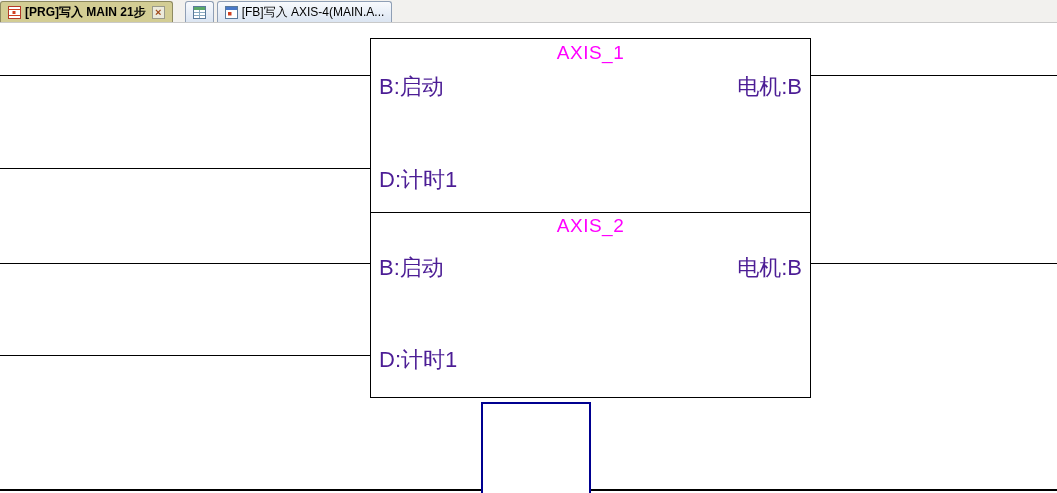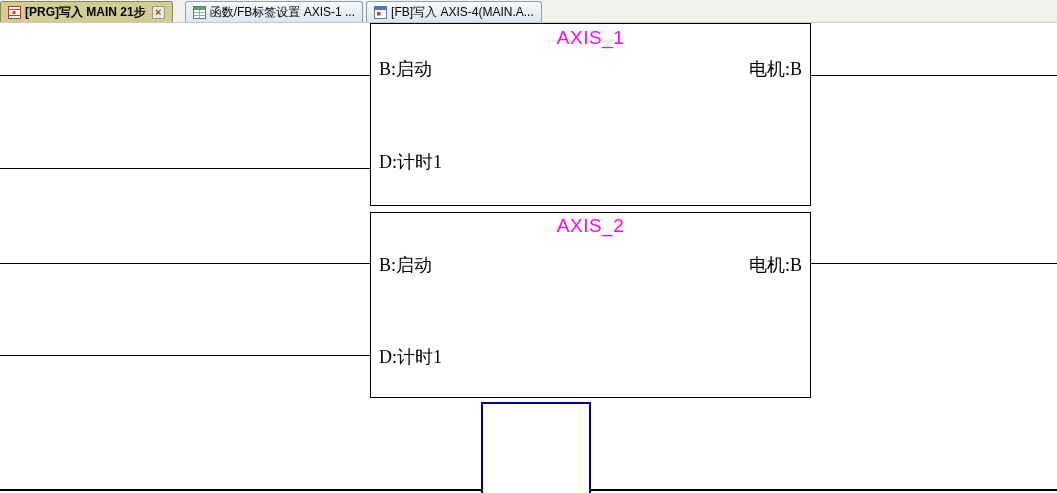--- a/index.html
+++ b/index.html
@@ -16,21 +16,21 @@
 
   .fb-block{
     position:absolute;left:370px;width:441px;
     border:1px solid #000;background:#fff;box-sizing:border-box;
   }
   .fb-title{
     position:absolute;left:0;width:100%;text-align:center;
     color:#ff00ff;font-size:19px;letter-spacing:.5px;white-space:nowrap;
   }
   .fb-label{
-    position:absolute;font-size:18px;color:#000000;white-space:nowrap;font-family:Liberation Serif, serif;
+    position:absolute;font-size:22px;color:#4c1d95;white-space:nowrap;
   }
 
   .cursor-box{
     position:absolute;left:481px;top:402px;width:110px;height:91px;
     border:2px solid #000090;border-bottom:none;box-sizing:border-box;
     background:transparent;
   }
 
   
   .tab-bar{
@@ -63,21 +63,21 @@
 
   <div class="hline" style="top:75px;left:0;width:370px"></div>
   <div class="hline" style="top:168px;left:0;width:370px"></div>
   <div class="hline" style="top:75px;left:811px;width:246px"></div>
   <div class="hline" style="top:263px;left:0;width:370px"></div>
   <div class="hline" style="top:355px;left:0;width:370px"></div>
   <div class="hline" style="top:263px;left:811px;width:246px"></div>
   <div class="hline2" style="top:489px;left:0;width:481px"></div>
   <div class="hline2" style="top:489px;left:591px;width:466px"></div>
 
-  <div class="fb-block" style="top:23px;height:183px">
+  <div class="fb-block" style="top:38px;height:183px">
     <div class="fb-title" style="top:3px">AXIS_1</div>
     <div class="fb-label" style="left:8px;top:33px">B:启动</div>
     <div class="fb-label" style="right:8px;top:33px">电机:B</div>
     <div class="fb-label" style="left:8px;top:126px">D:计时1</div>
   </div>
 
   <div class="fb-block" style="top:212px;height:186px">
     <div class="fb-title" style="top:2px">AXIS_2</div>
     <div class="fb-label" style="left:8px;top:40px">B:启动</div>
     <div class="fb-label" style="right:8px;top:40px">电机:B</div>
@@ -102,21 +102,20 @@
   </div>
 
   <div class="tab">
     <span class="tab-icon">
       <svg width="13" height="13" viewBox="0 0 13 13">
         <rect x="0.5" y="0.5" width="12" height="12" fill="#fff" stroke="#5a7a9a"></rect>
         <rect x="1" y="1" width="11" height="3" fill="#58a868"></rect>
         <path d="M1 6.5h11M1 9.5h11M6.5 4v8" stroke="#88aac0" fill="none"></path>
       </svg>
     </span>
-    <span class="tab-text">函数/FB标签设置 AXIS-1 ...</span>
   </div>
 
   <div class="tab">
     <span class="tab-icon">
       <svg width="13" height="13" viewBox="0 0 13 13">
         <rect x="0.5" y="0.5" width="12" height="12" fill="#fff" stroke="#5a7a9a"></rect>
         <rect x="1" y="1" width="11" height="3" fill="#4878c8"></rect>
         <rect x="3" y="6" width="3.5" height="3.5" fill="#d04020"></rect>
       </svg>
     </span>

